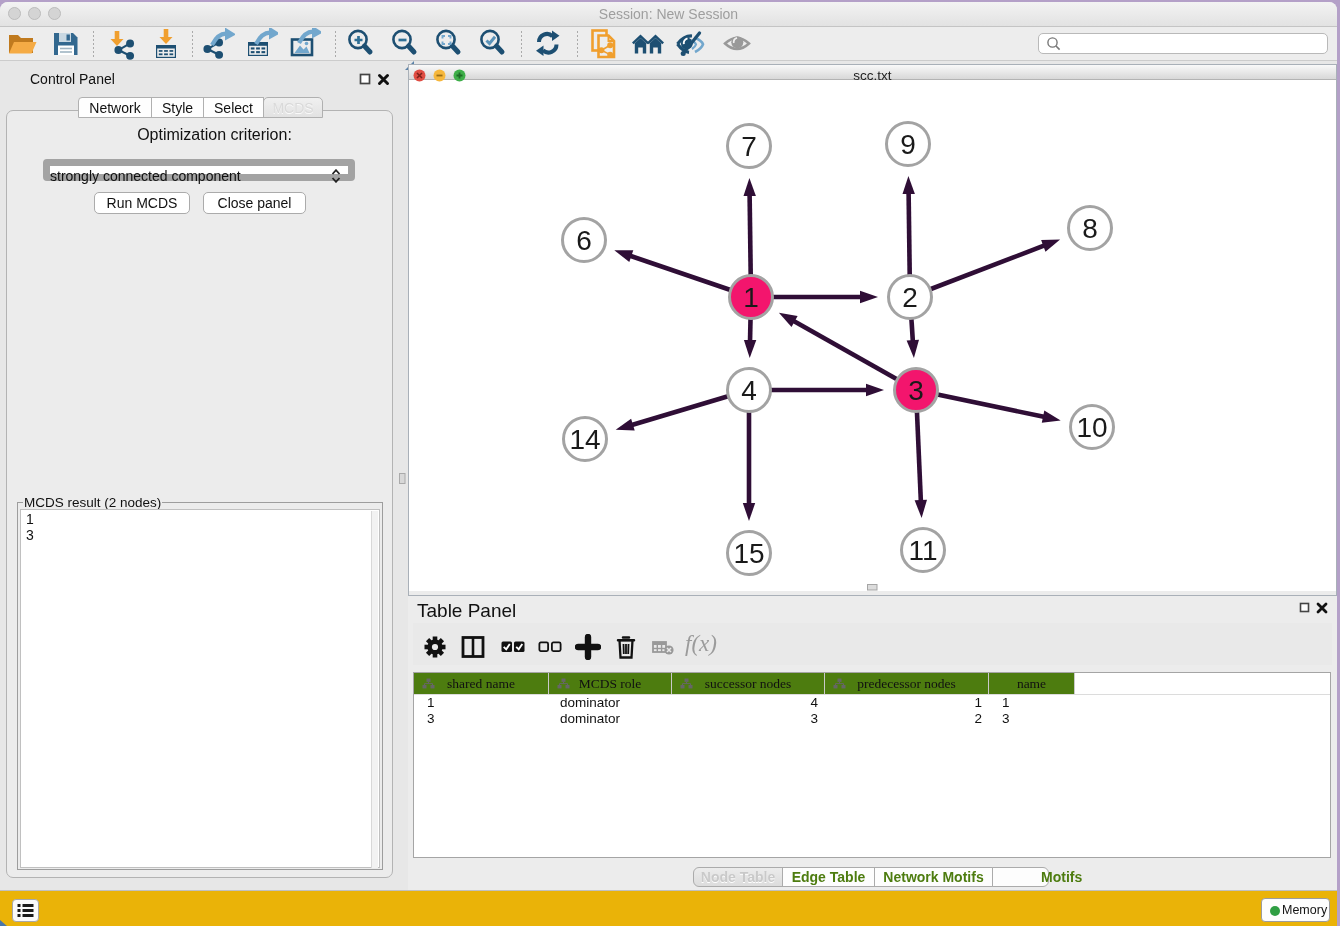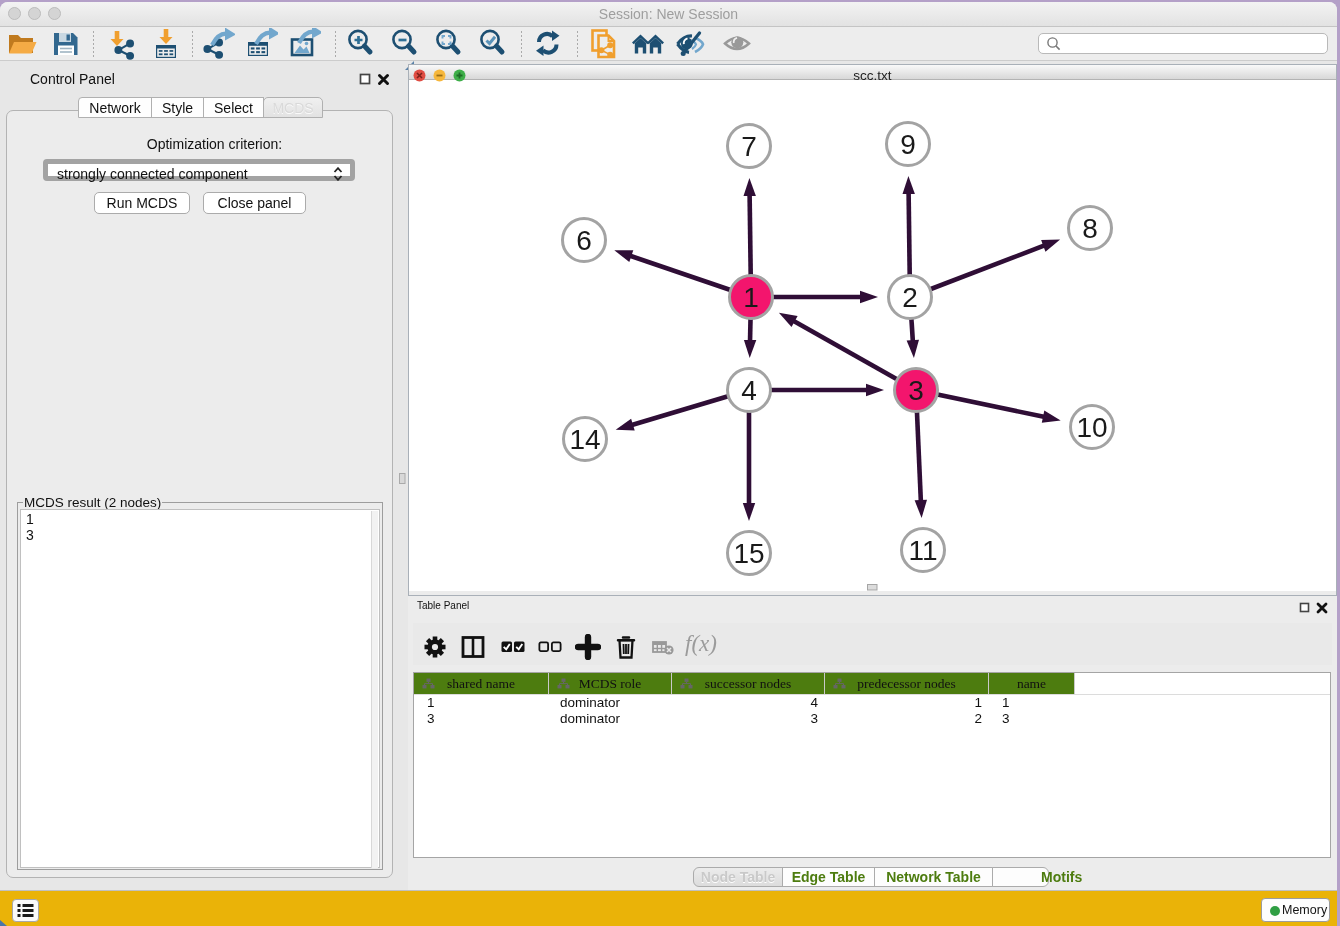--- a/index.html
+++ b/index.html
@@ -29,25 +29,25 @@
 
 
 #ctrl { position:absolute; left:0; top:62px; width:401px; height:828px; background:#e7e7e7; }
 #ctrl-title { position:absolute; left:30px; top:9px; font-size:14px; color:#111; }
 #ctrl-inner { position:absolute; left:6px; top:48px; width:387px; height:768px;
   background:#ececec; border:1px solid #b3b3b3; border-radius:7px; }
 .tab { position:absolute; top:35px; height:21px; font-size:14px; color:#111;
   background:#fefefe; border:1px solid #b0b0b0; text-align:center; line-height:20px; z-index:5; }
 .tabsel { background:linear-gradient(#f0f0f0,#e2e2e2); color:#d9d9d9;
   text-shadow:0 1px 0 #fafafa; border-radius:5px 5px 0 0; }
-#opt-label { position:absolute; left:0; top:74px; width:400px; text-align:center;
-  font-size:14px; color:#111;padding-left:29px; }
+#opt-label { position:absolute; left:0; top:64px; width:400px; text-align:center;
+  font-size:16px; color:#111;padding-left:29px; }
 #opt-select { position:absolute; left:43px; top:97px; width:312px; height:22px;
-  background:#fff; border:5px solid #a3a3a3; border-radius:4px;
-  font-size:14px; color:#111; line-height:20px; padding-left:9px; }
+  background:#fff; border:7px solid #a3a3a3; border-radius:4px;
+  font-size:14px; color:#111; line-height:20px; padding-left:0; }
 .btn { position:absolute; top:130px; height:22px; background:#fff;
   border:1px solid #ababab; border-radius:5px; font-size:14px; color:#111;
   text-align:center; line-height:20px; }
 #fieldset { position:absolute; left:17px; top:440px; width:366px; height:368px;
   border:1px solid #9d9d9d; }
 #fs-legend { position:absolute; left:5px; top:-8px; background:#ececec;
   font-size:13.5px; color:#111; padding:0 1px; }
 #fs-white { position:absolute; left:2px; top:6px; width:360px; height:359px;
   background:#fff; border:1px solid #c0c0c0; }
 #fs-scroll { position:absolute; right:1px; top:1px; width:7px; height:357px;
@@ -59,21 +59,21 @@
   background:#fff; border:1px solid #a9b0b8; }
 #scc-tbar { position:absolute; left:0; top:0; width:927px; height:15px;
   background:linear-gradient(#f9f9f9,#d8d8d8); border-bottom:1px solid #b3b3b3; }
 #scc-title { position:absolute; left:0; top:3px; width:927px; text-align:center;
   font-size:13.5px; color:#222; }
 #scc-canvas { position:absolute; left:0; top:22px; width:927px; height:504px; background:#fff; }
 #scc-bottom { position:absolute; left:0; top:526px; width:927px; height:4px; background:#ececec; }
 
 
 #tablepanel { position:absolute; left:408px; top:596px; width:929px; height:294px; background:#ececec; }
-#tp-title { position:absolute; left:9px; top:4px; font-size:10px; color:#111; }
+#tp-title { position:absolute; left:9px; top:4px; font-size:19px; color:#111; }
 #tp-toolbar { position:absolute; left:5px; top:27px; width:919px; height:42px; background:#e9e9e9; }
 #tp-table { position:absolute; left:5px; top:76px; width:918px; height:186px;
   background:#fff; border:1px solid #a5a5a5; }
 .th { position:absolute; top:0; height:21px; background:#4d7c0f;
   border-right:1px solid #c9c9c9; font-size:13.5px; color:#111; text-align:center; line-height:21px;font-family:Liberation Serif, serif; }
 .td { position:absolute; font-size:13.5px; color:#111; height:16px; line-height:16px; }
 .btab { position:absolute; top:271px; height:20px; background:#fdfdfd;
   border:1px solid #ababab; font-size:14px; font-weight:bold; color:#4d7c0f;
   text-align:center; line-height:19px; }
 .btabsel { background:linear-gradient(#ececec,#dcdcdc); color:#c9c9c9; text-shadow:0 1px 0 #fff; }
@@ -423,21 +423,21 @@
         <div class="td" style="left:411px;top:22px;width:157px;text-align:right;">1</div>
         <div class="td" style="left:588px;top:22px;">1</div>
         <div class="td" style="left:13px;top:38px;">3</div>
         <div class="td" style="left:146px;top:38px;">dominator</div>
         <div class="td" style="left:258px;top:38px;width:146px;text-align:right;">3</div>
         <div class="td" style="left:411px;top:38px;width:157px;text-align:right;">2</div>
         <div class="td" style="left:588px;top:38px;">3</div>
   </div>
   <div class="btab btabsel" style="left:285px;width:90px;border-radius:6px 0 0 6px;">Node Table</div>
   <div class="btab" style="left:374px;width:93px;">Edge Table</div>
-  <div class="btab" style="left:466px;width:119px;">Network Table</div>
+  <div class="btab" style="left:466px;width:119px;">Network Motifs</div>
   <div class="btab" style="left:584px;width:57px;border-radius:0 6px 6px 0;padding-left:48px;">Motifs</div>
 </div>
 <div id="statusbar">
   <div id="sb-lbtn">
     <svg width="17" height="15" style="position:absolute;left:4px;top:3px;">
       <rect x="0.5" y="1" width="3" height="3" fill="#1a1a1a"></rect>
         <rect x="5.5" y="1" width="11" height="3" fill="#1a1a1a"></rect>
       <rect x="0.5" y="6" width="3" height="3" fill="#1a1a1a"></rect>
         <rect x="5.5" y="6" width="11" height="3" fill="#1a1a1a"></rect>
       <rect x="0.5" y="11" width="3" height="3" fill="#1a1a1a"></rect>

